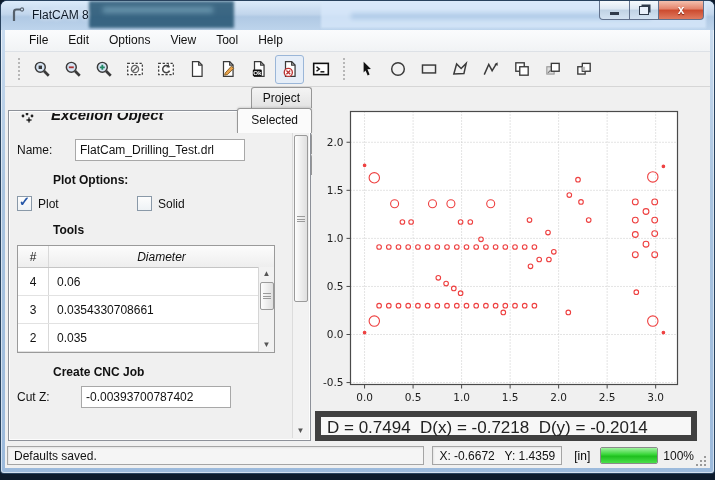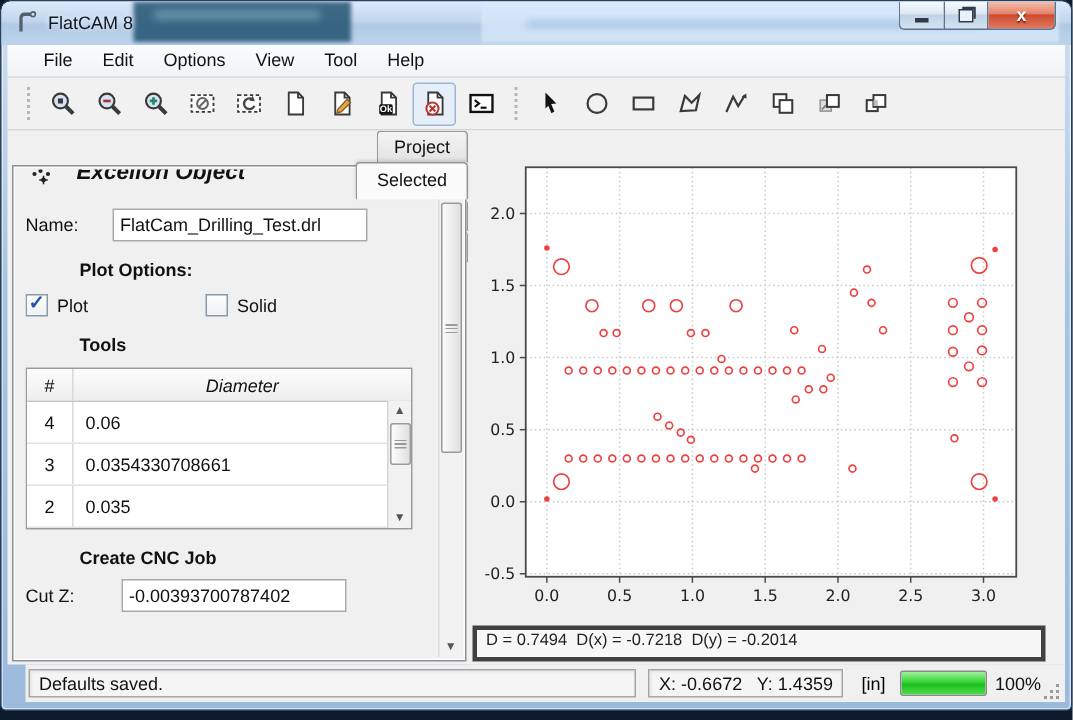--- a/index.html
+++ b/index.html
@@ -71,24 +71,24 @@
   .t-row .val{flex:1;padding-left:8px;}
   .t-scroll{position:absolute;right:0;top:21px;bottom:0;width:15px;background:#f2f2f2;border-left:1px solid #d5d5d5;}
   .t-scroll .vs-thumb{top:15px;height:26px;}
   
   .cnc-row{display:flex;align-items:center;margin-top:7px;}
   .cnc-row .lbl{width:64px;}
   .cnc-row input{width:140px;}
   
   .right-pane{position:absolute;left:308px;right:0;top:0;bottom:0;background:#f0f0f0;}
   .plot-canvas{position:absolute;left:0;right:0;top:0;bottom:24px;}
-  .plot-info{position:absolute;left:2px;right:13px;bottom:2px;height:16px;border:3px solid #404040;background:#f7f7f7;
-    font-size:11px;color:#222;padding:1px 6px;white-space:pre;}
-  
-  .statusbar{position:absolute;left:4px;right:4px;bottom:5px;height:25px;background:#f0f0f0;display:flex;align-items:center;padding:0 2px;box-sizing:border-box;margin-left:12px;}
+  .plot-info{position:absolute;left:2px;right:13px;bottom:2px;height:16px;border:6px solid #404040;background:#f7f7f7;
+    font-size:17px;color:#222;padding:1px 6px;white-space:pre;}
+  
+  .statusbar{position:absolute;left:4px;right:4px;bottom:5px;height:25px;background:#f0f0f0;display:flex;align-items:center;padding:0 2px;box-sizing:border-box;}
   .sunken{border:1px solid #a5a5a5;background:#f5f5f5;box-shadow:inset 1px 1px 2px rgba(0,0,0,.07);height:17px;display:flex;align-items:center;font-size:12px;color:#111;padding:0 6px;box-sizing:content-box;}
   .status-msg{flex:1;max-width:436px;}
   .coords{margin-left:8px;white-space:pre;}
   .units{margin-left:12px;font-size:12px;}
   .progress{margin-left:10px;width:56px;height:15px;border:1px solid #8a8a8a;border-radius:2px;overflow:hidden;background:#e8e8e8;}
   .progress .fill{height:100%;background:linear-gradient(#9ef29e,#35d435 45%,#1fbf1f 55%,#4ae04a);}
   .pct{margin-left:5px;font-size:12px;color:#111;}
   .resize-grip{margin-left:auto;width:14px;height:14px;align-self:flex-end;}
 </style>
 </head>

